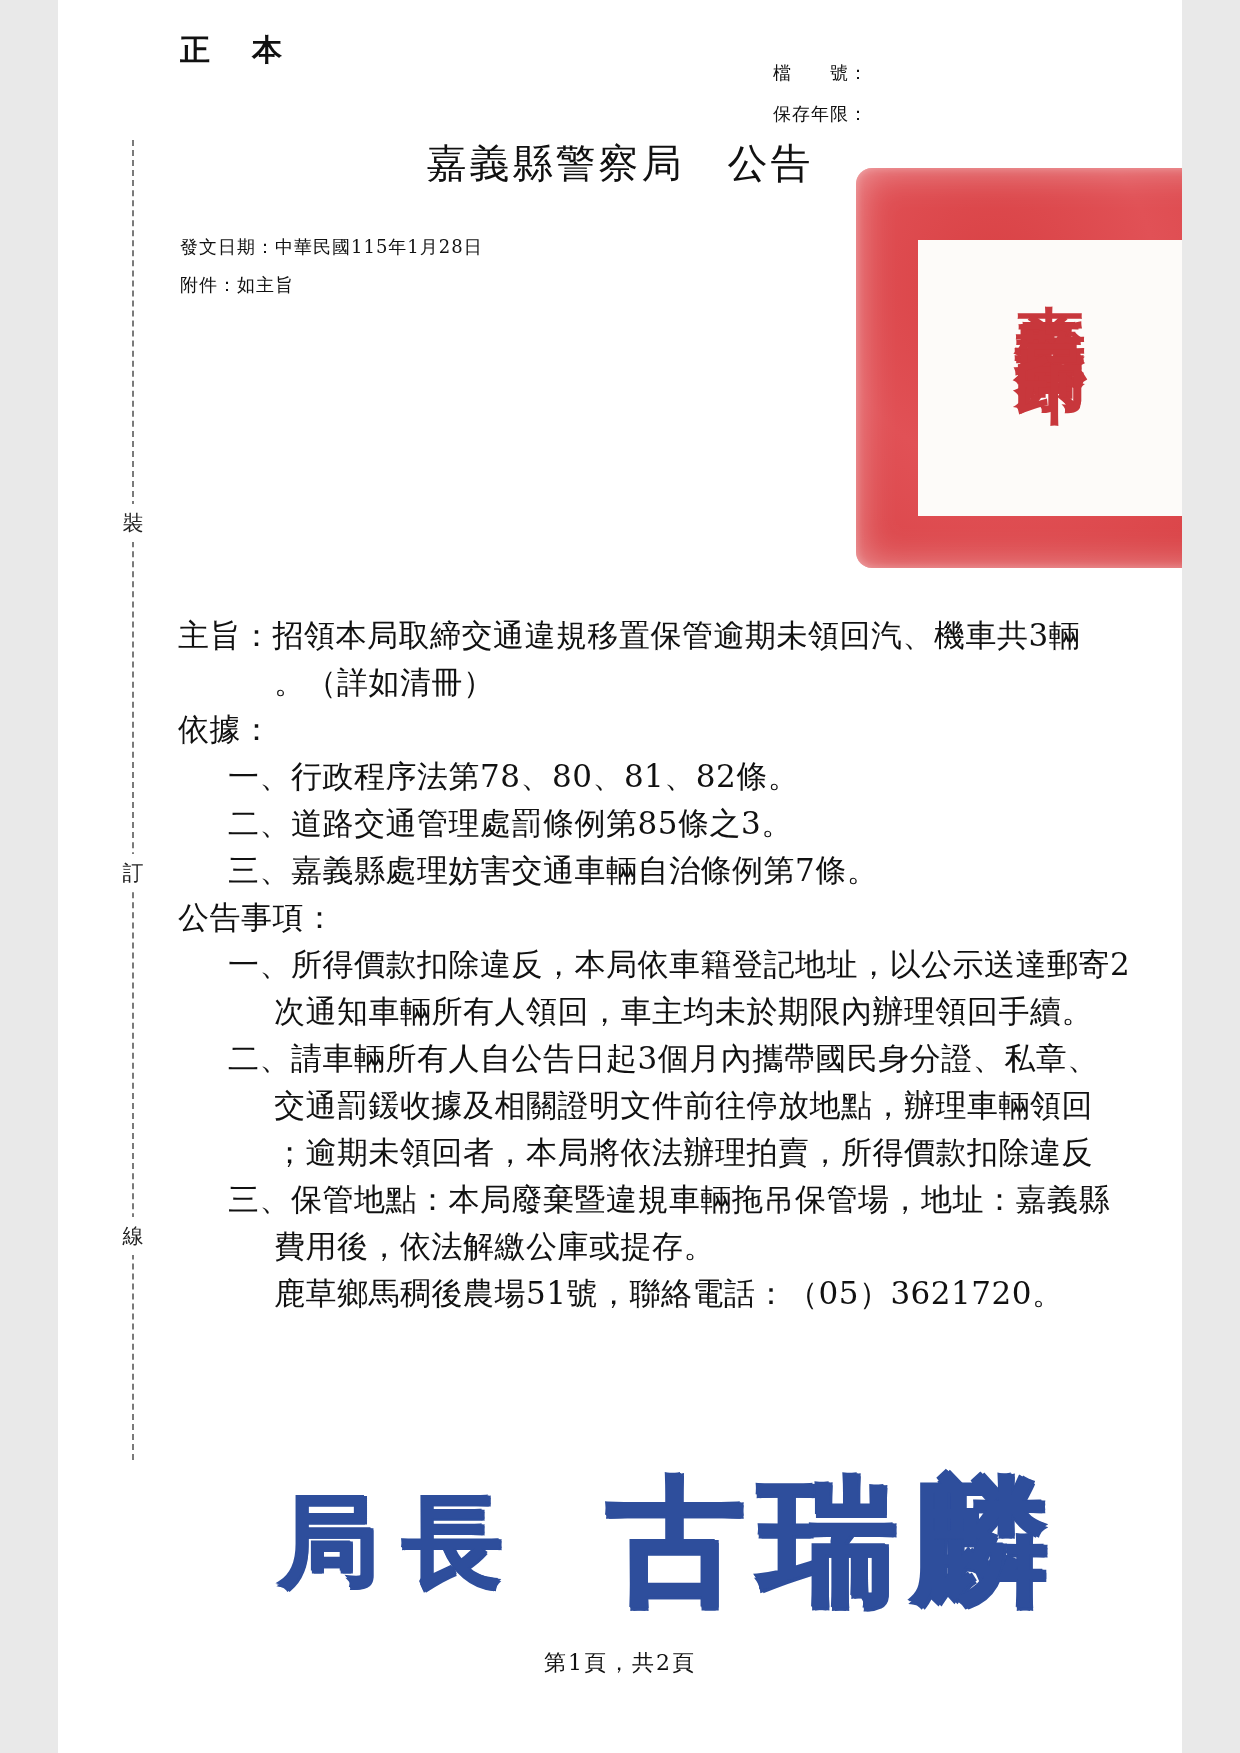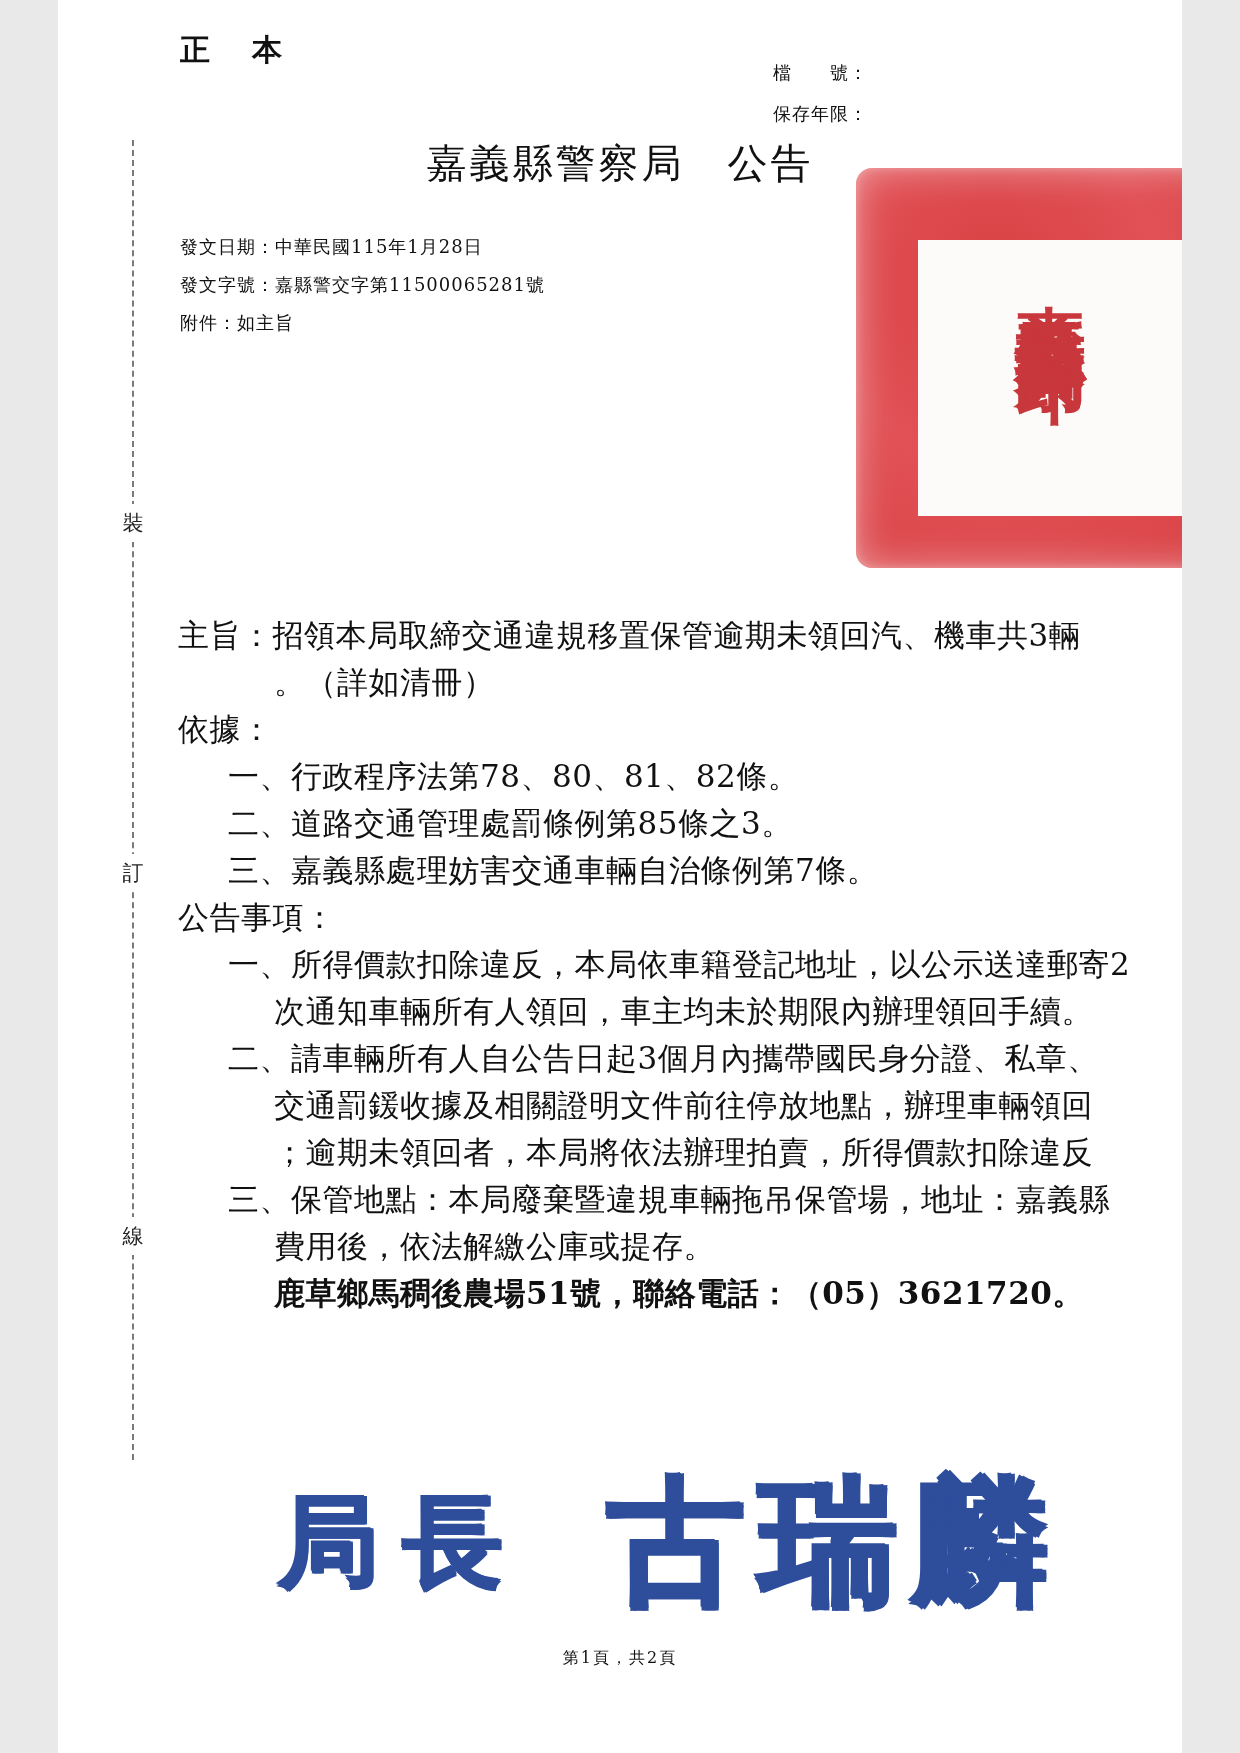--- a/index.html
+++ b/index.html
@@ -69,21 +69,21 @@
     font-size:100px;letter-spacing:24px;
     text-shadow:2px 0 0 currentColor,0 2px 0 currentColor,2px 2px 0 currentColor,-1px -1px 0 currentColor;
   }
   .sig-name{
     font-size:138px;letter-spacing:14px;
     text-shadow:3px 0 0 currentColor,0 3px 0 currentColor,3px 3px 0 currentColor,-1px -1px 0 currentColor;
   }
   
   .footer{
     position:absolute;left:0;right:0;top:1648px;
-    text-align:center;font-size:16px;letter-spacing:2px;
+    text-align:center;font-size:22px;letter-spacing:2px;
   }
   
   .binding-line{
     position:absolute;left:74px;top:140px;height:1320px;width:0;
     border-left:2px dashed #7a7a7a;
   }
   .binding-mark{
     position:absolute;left:59px;width:32px;
     text-align:center;font-size:21px;
     background:#ffffff;padding:5px 0;
@@ -99,21 +99,20 @@
 
   <div class="file-block">
     <div>檔　　號：</div>
     <div>保存年限：</div>
   </div>
 
   <h1 class="doc-title">嘉義縣警察局　公告</h1>
 
   <div class="meta-block">
     <div>發文日期：中華民國115年1月28日</div>
-    <div>發文字號：嘉縣警交字第11500065281號</div>
     <div>附件：如主旨</div>
   </div>
 
   <div class="seal">
     <div class="seal-inner">
       <span class="seal-text">嘉義縣警察局印</span>
     </div>
   </div>
 
   <div class="body-block">
@@ -124,21 +123,21 @@
       <div class="bline" style="padding-left: 50px;">二、道路交通管理處罰條例第85條之3。</div>
       <div class="bline" style="padding-left: 50px;">三、嘉義縣處理妨害交通車輛自治條例第7條。</div>
       <div class="bline" style="padding-left: 0px;">公告事項：</div>
       <div class="bline" style="padding-left: 50px;">一、所得價款扣除違反，本局依車籍登記地址，以公示送達郵寄2</div>
       <div class="bline" style="padding-left: 96px;">次通知車輛所有人領回，車主均未於期限內辦理領回手續。</div>
       <div class="bline" style="padding-left: 50px;">二、請車輛所有人自公告日起3個月內攜帶國民身分證、私章、</div>
       <div class="bline" style="padding-left: 96px;">交通罰鍰收據及相關證明文件前往停放地點，辦理車輛領回</div>
       <div class="bline" style="padding-left: 96px;">；逾期未領回者，本局將依法辦理拍賣，所得價款扣除違反</div>
       <div class="bline" style="padding-left: 50px;">三、保管地點：本局廢棄暨違規車輛拖吊保管場，地址：嘉義縣</div>
       <div class="bline" style="padding-left: 96px;">費用後，依法解繳公庫或提存。</div>
-      <div class="bline" style="padding-left: 96px; font-weight: bold;">鹿草鄉馬稠後農場51號，聯絡電話：（05）3621720。</div>
+      <div class="bline" style="padding-left: 96px;">鹿草鄉馬稠後農場51號，聯絡電話：（05）3621720。</div>
     </div>
 
   <div class="signature">
     <span class="sig-title">局長</span>
     <span class="sig-name">古瑞麟</span>
   </div>
 
   <div class="footer">第1頁，共2頁</div>
 
   <div class="binding-line"></div>

